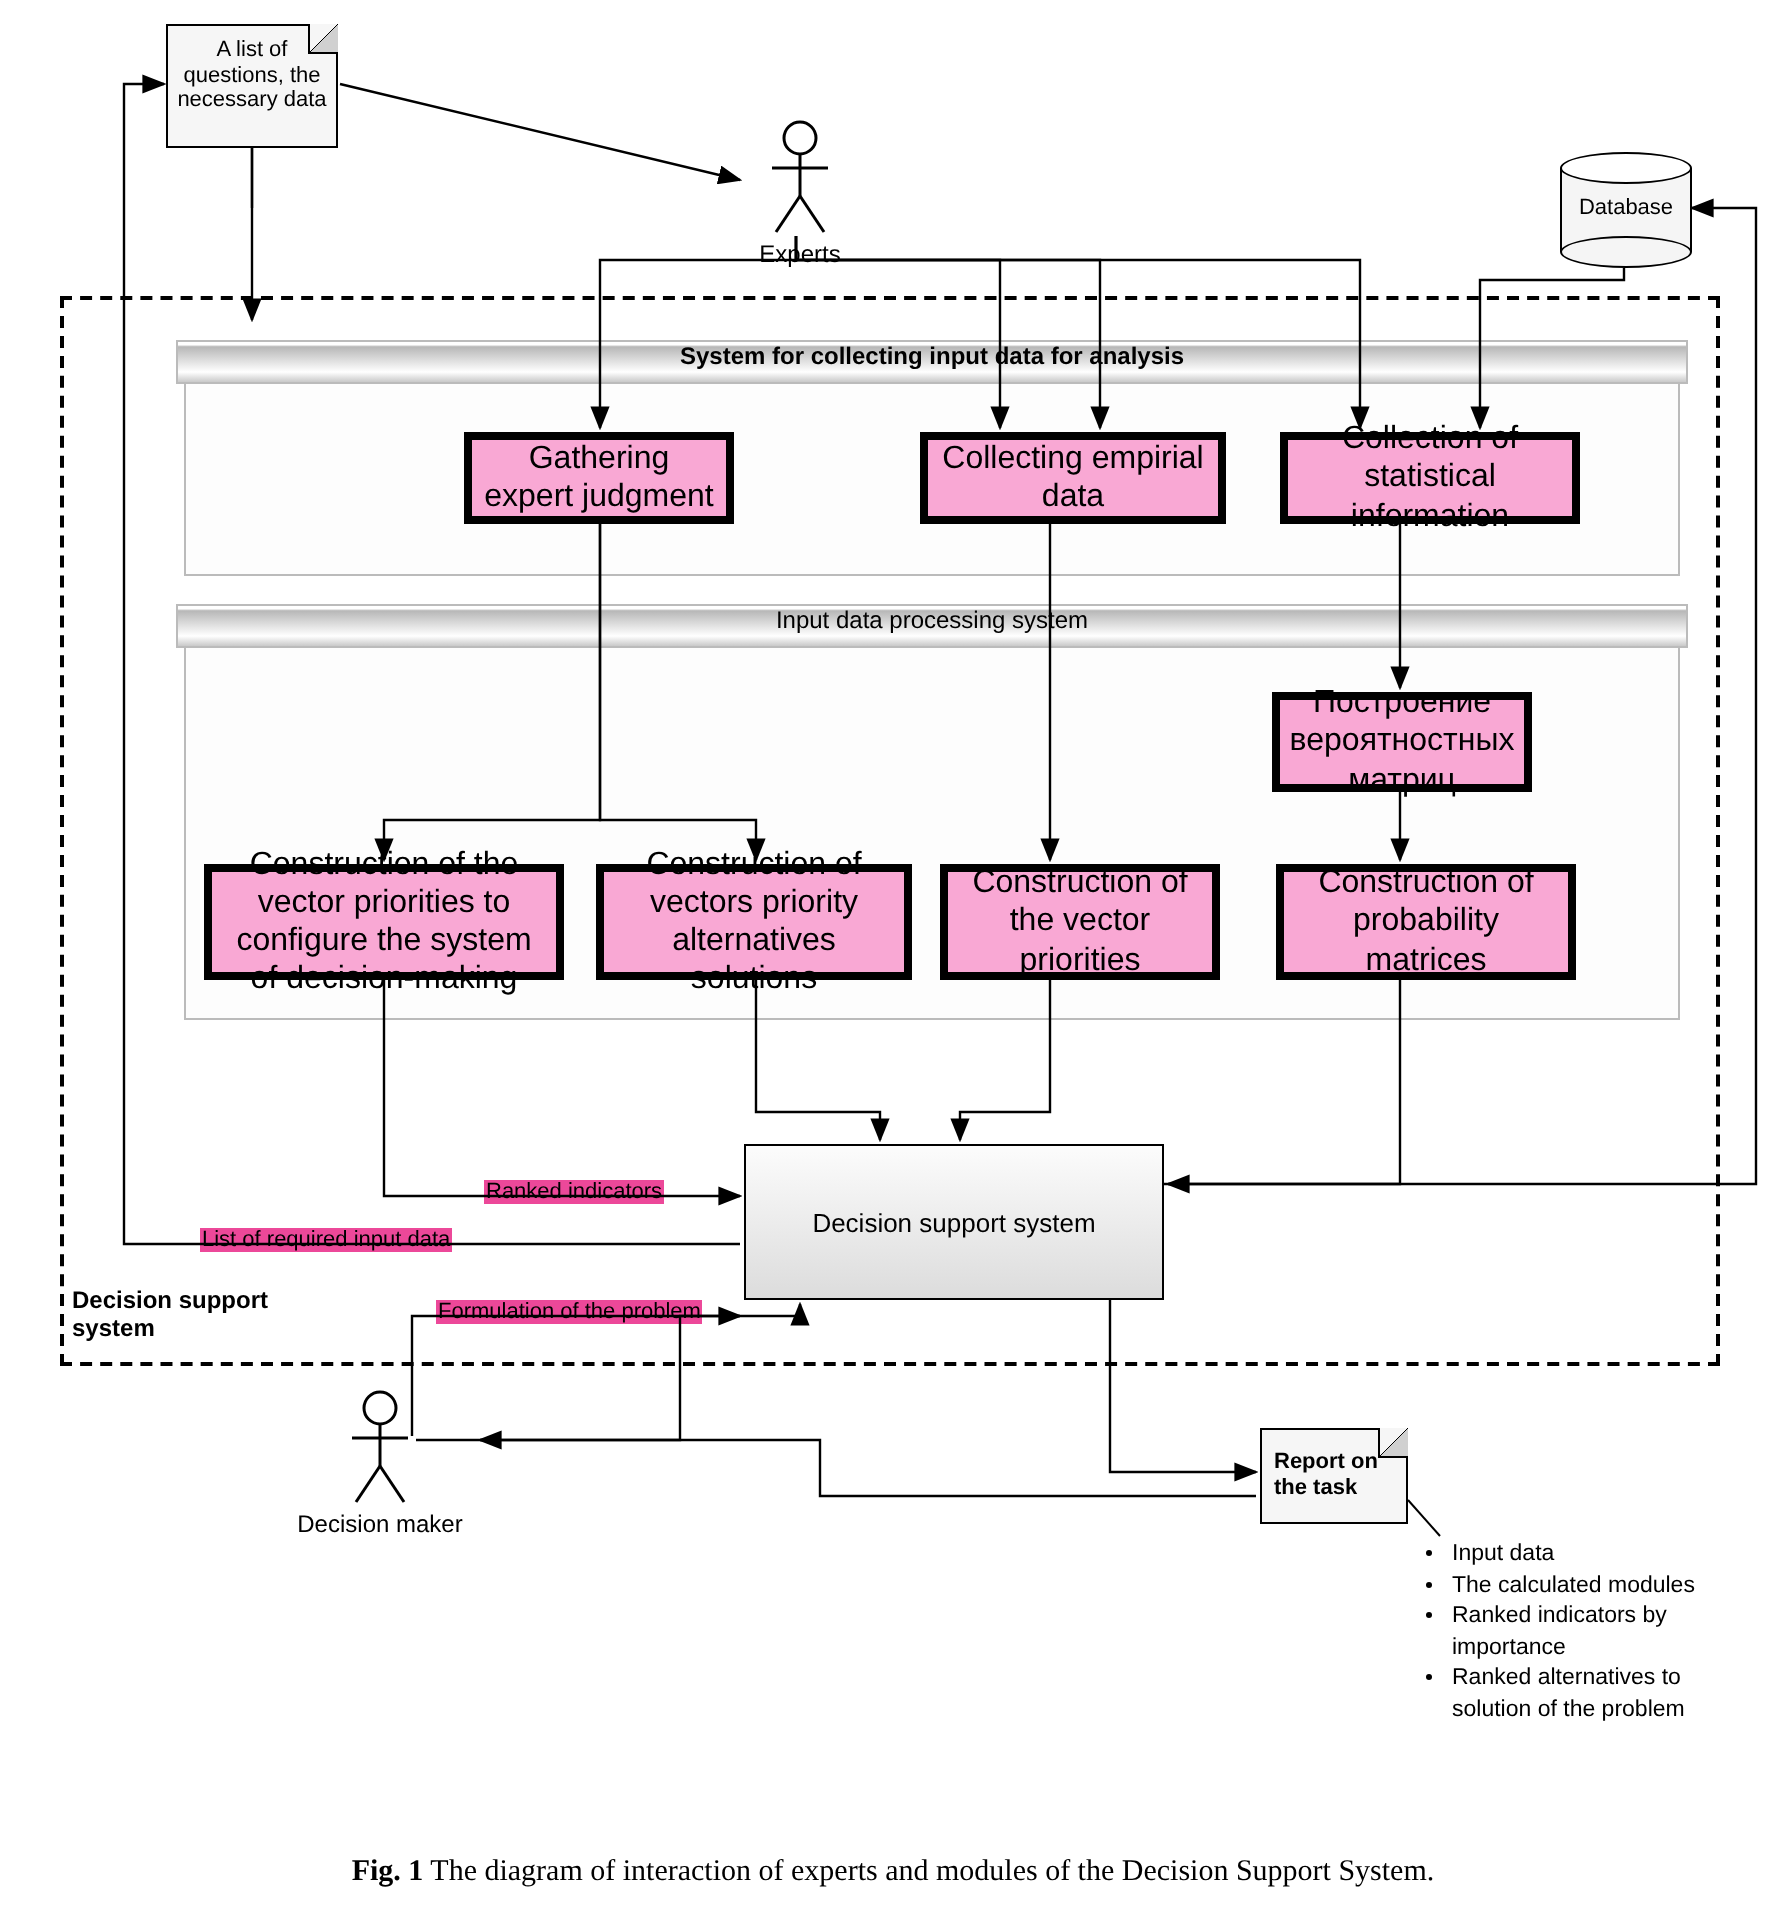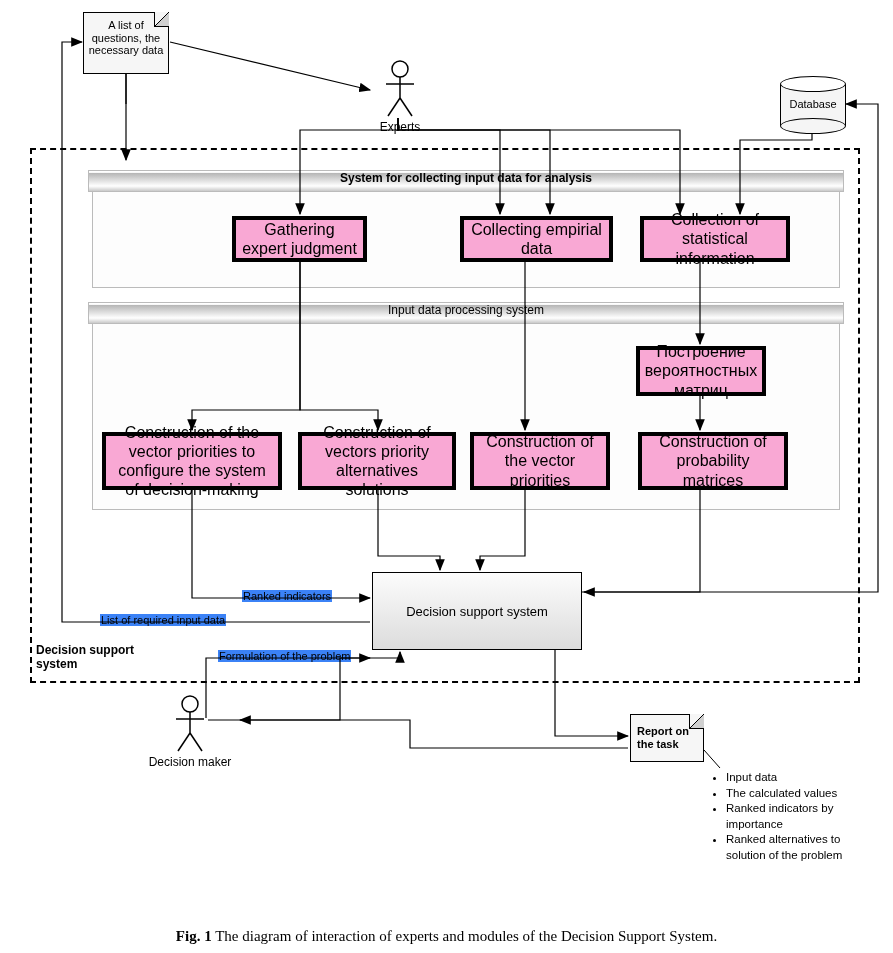--- a/index.html
+++ b/index.html
@@ -99,21 +99,21 @@
     border: 1px solid #000;
     background: linear-gradient(to bottom, #fcfcfc 0%, #dcdcdc 100%);
     font-size: 13px;
     display: flex;
     align-items: center;
     justify-content: center;
   }
   .label {
     position: absolute;
     font-size: 11px;
-    background: #3b82f6;
+    background: #ec4899;
     padding: 0 1px;
   }
   .dss-label {
     position: absolute;
     font-size: 12px;
     font-weight: bold;
     line-height: 1.15;
   }
   .caption {
     width: 893px;
@@ -217,21 +217,21 @@
     <div class="actor-label">Decision maker</div>
   </div>
 
   <div class="note" style="left:630px; top:714px; width:74px; height:48px; font-weight:bold; text-align:left; padding-top:10px; padding-left:6px;">
     <span>Report on the task</span>
   </div>
 
   <div class="report-list" style="left:710px; top:770px; width:170px;">
     <ul>
       <li>Input data</li>
-      <li>The calculated values</li>
+      <li>The calculated modules</li>
       <li>Ranked indicators by importance</li>
       <li>Ranked alternatives to solution of the problem</li>
     </ul>
   </div>
 
   <svg class="arrows" width="893" height="910">
     <defs>
       <marker id="ah" markerWidth="10" markerHeight="8" refX="9" refY="4" orient="auto">
         <path d="M0,0 L10,4 L0,8 z" fill="#000"></path>
       </marker>

